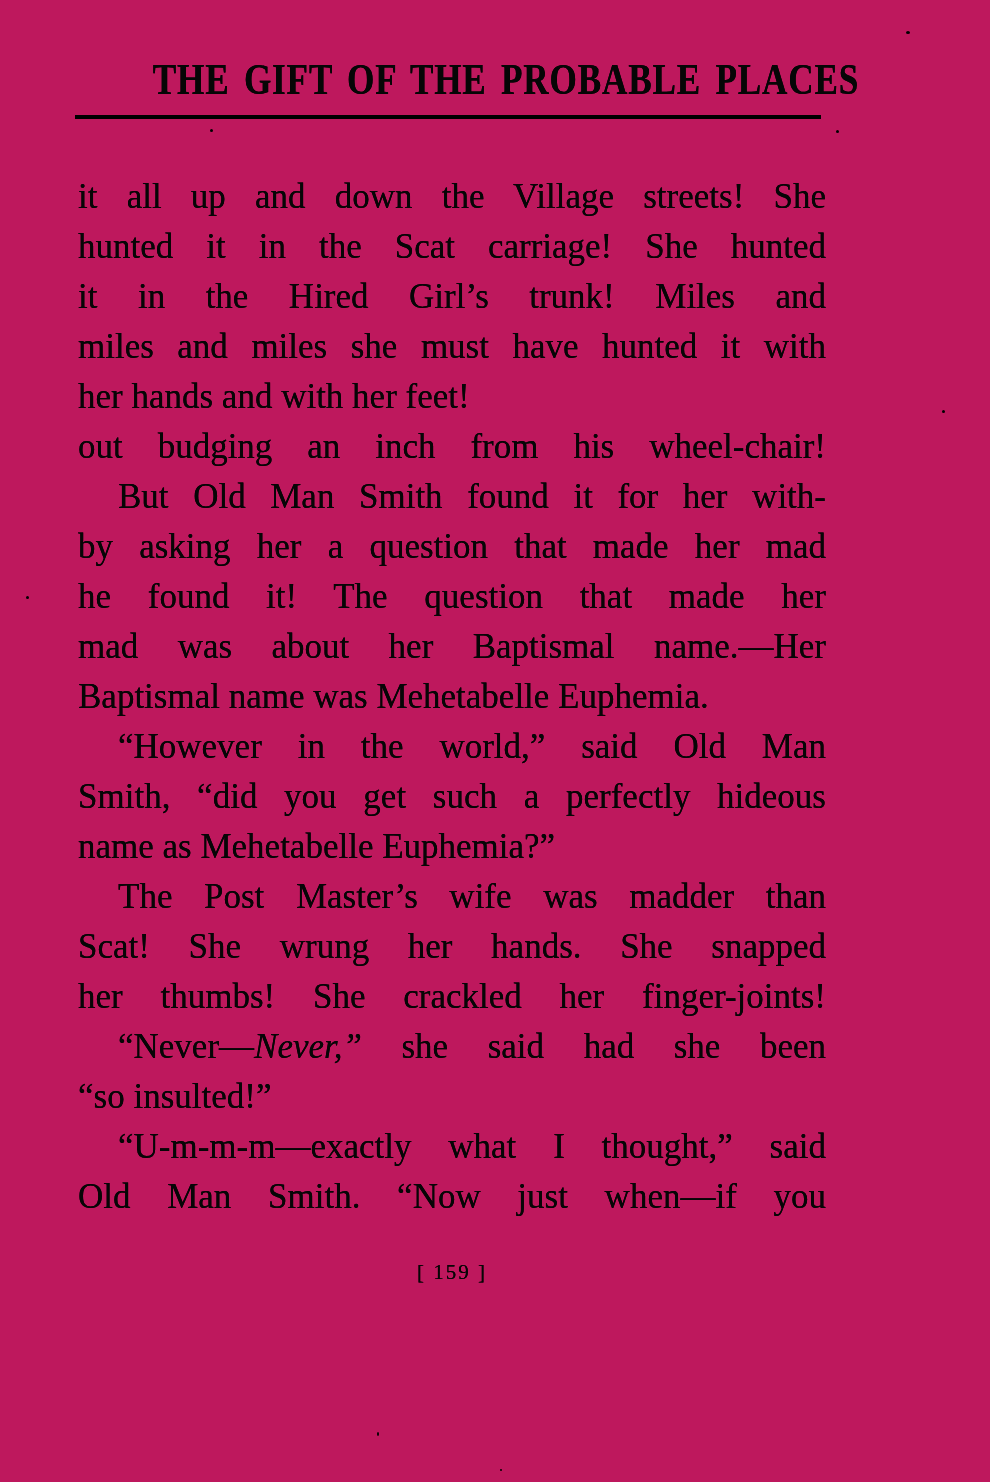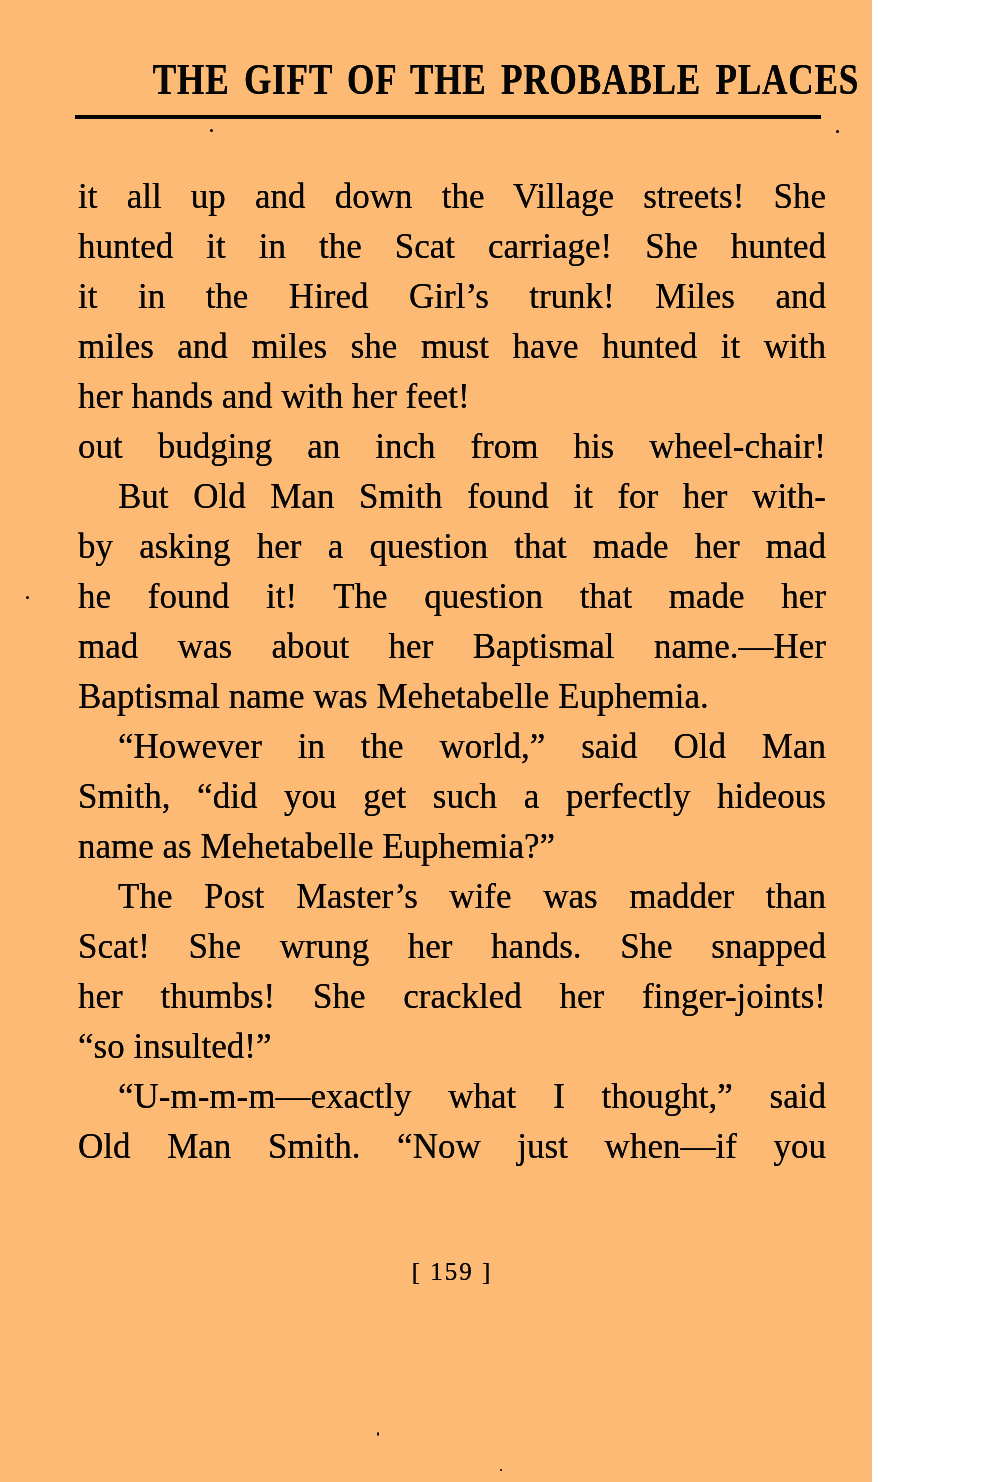--- a/index.html
+++ b/index.html
@@ -2,23 +2,23 @@
 <html><head>
 <meta charset="utf-8">
 <style>
   html, body {
     margin: 0;
     padding: 0;
     background: #ffffff;
   }
   .page {
     position: relative;
-    width: 872px;
+    width: 990px;
     height: 1482px;
-    background: #fdba74;
+    background: #be185d;
     overflow: hidden;
     font-family: "Liberation Serif", serif;
     color: #060606;
   }
   .running-head {
     position: absolute;
     top: 58px;
     left: 78px;
     width: 748px;
     text-align: center;
@@ -57,21 +57,21 @@
   }
   .ln.ind { padding-left: 40px; }
   .ln.end { text-align-last: left; }
   .ln em { font-style: italic; }
   .pagenum {
     position: absolute;
     top: 1251px;
     left: 78px;
     width: 748px;
     text-align: center;
-    font-size: 25px;
+    font-size: 21px;
     line-height: 42px;
     letter-spacing: 2px;
     text-shadow: 0 0 0.4px #000;
   }
   .speck {
     position: absolute;
     background: #000;
     border-radius: 50%;
   }
   .s1 { left: 906px; top: 31px;  width: 4px; height: 3px; }
@@ -102,20 +102,23 @@
     <div class="ln">by asking her a question that made her mad</div>
     <div class="ln">he found it!  The question that made her</div>
     <div class="ln">mad was about her Baptismal name.—Her</div>
     <div class="ln end">Baptismal name was Mehetabelle Euphemia.</div>
     <div class="ln ind">“However in the world,” said Old Man</div>
     <div class="ln">Smith, “did you get such a perfectly hideous</div>
     <div class="ln end">name as Mehetabelle Euphemia?”</div>
     <div class="ln ind">The Post Master’s wife was madder than</div>
     <div class="ln">Scat!  She wrung her hands.  She snapped</div>
     <div class="ln">her thumbs!  She crackled her finger-joints!</div>
+    <div class="ln ind">
+      <span>“Never—</span><em>Never,”</em><span> she said had she been</span>
+    </div>
     <div class="ln end">“so insulted!”</div>
     <div class="ln ind">“U-m-m-m—exactly what I thought,” said</div>
     <div class="ln">Old Man Smith.  “Now just when—if you</div>
   </div>
 
   <div class="pagenum">[ 159 ]</div>
 
   <div class="speck s1"></div>
   <div class="speck s2"></div>
   <div class="speck s3"></div>

